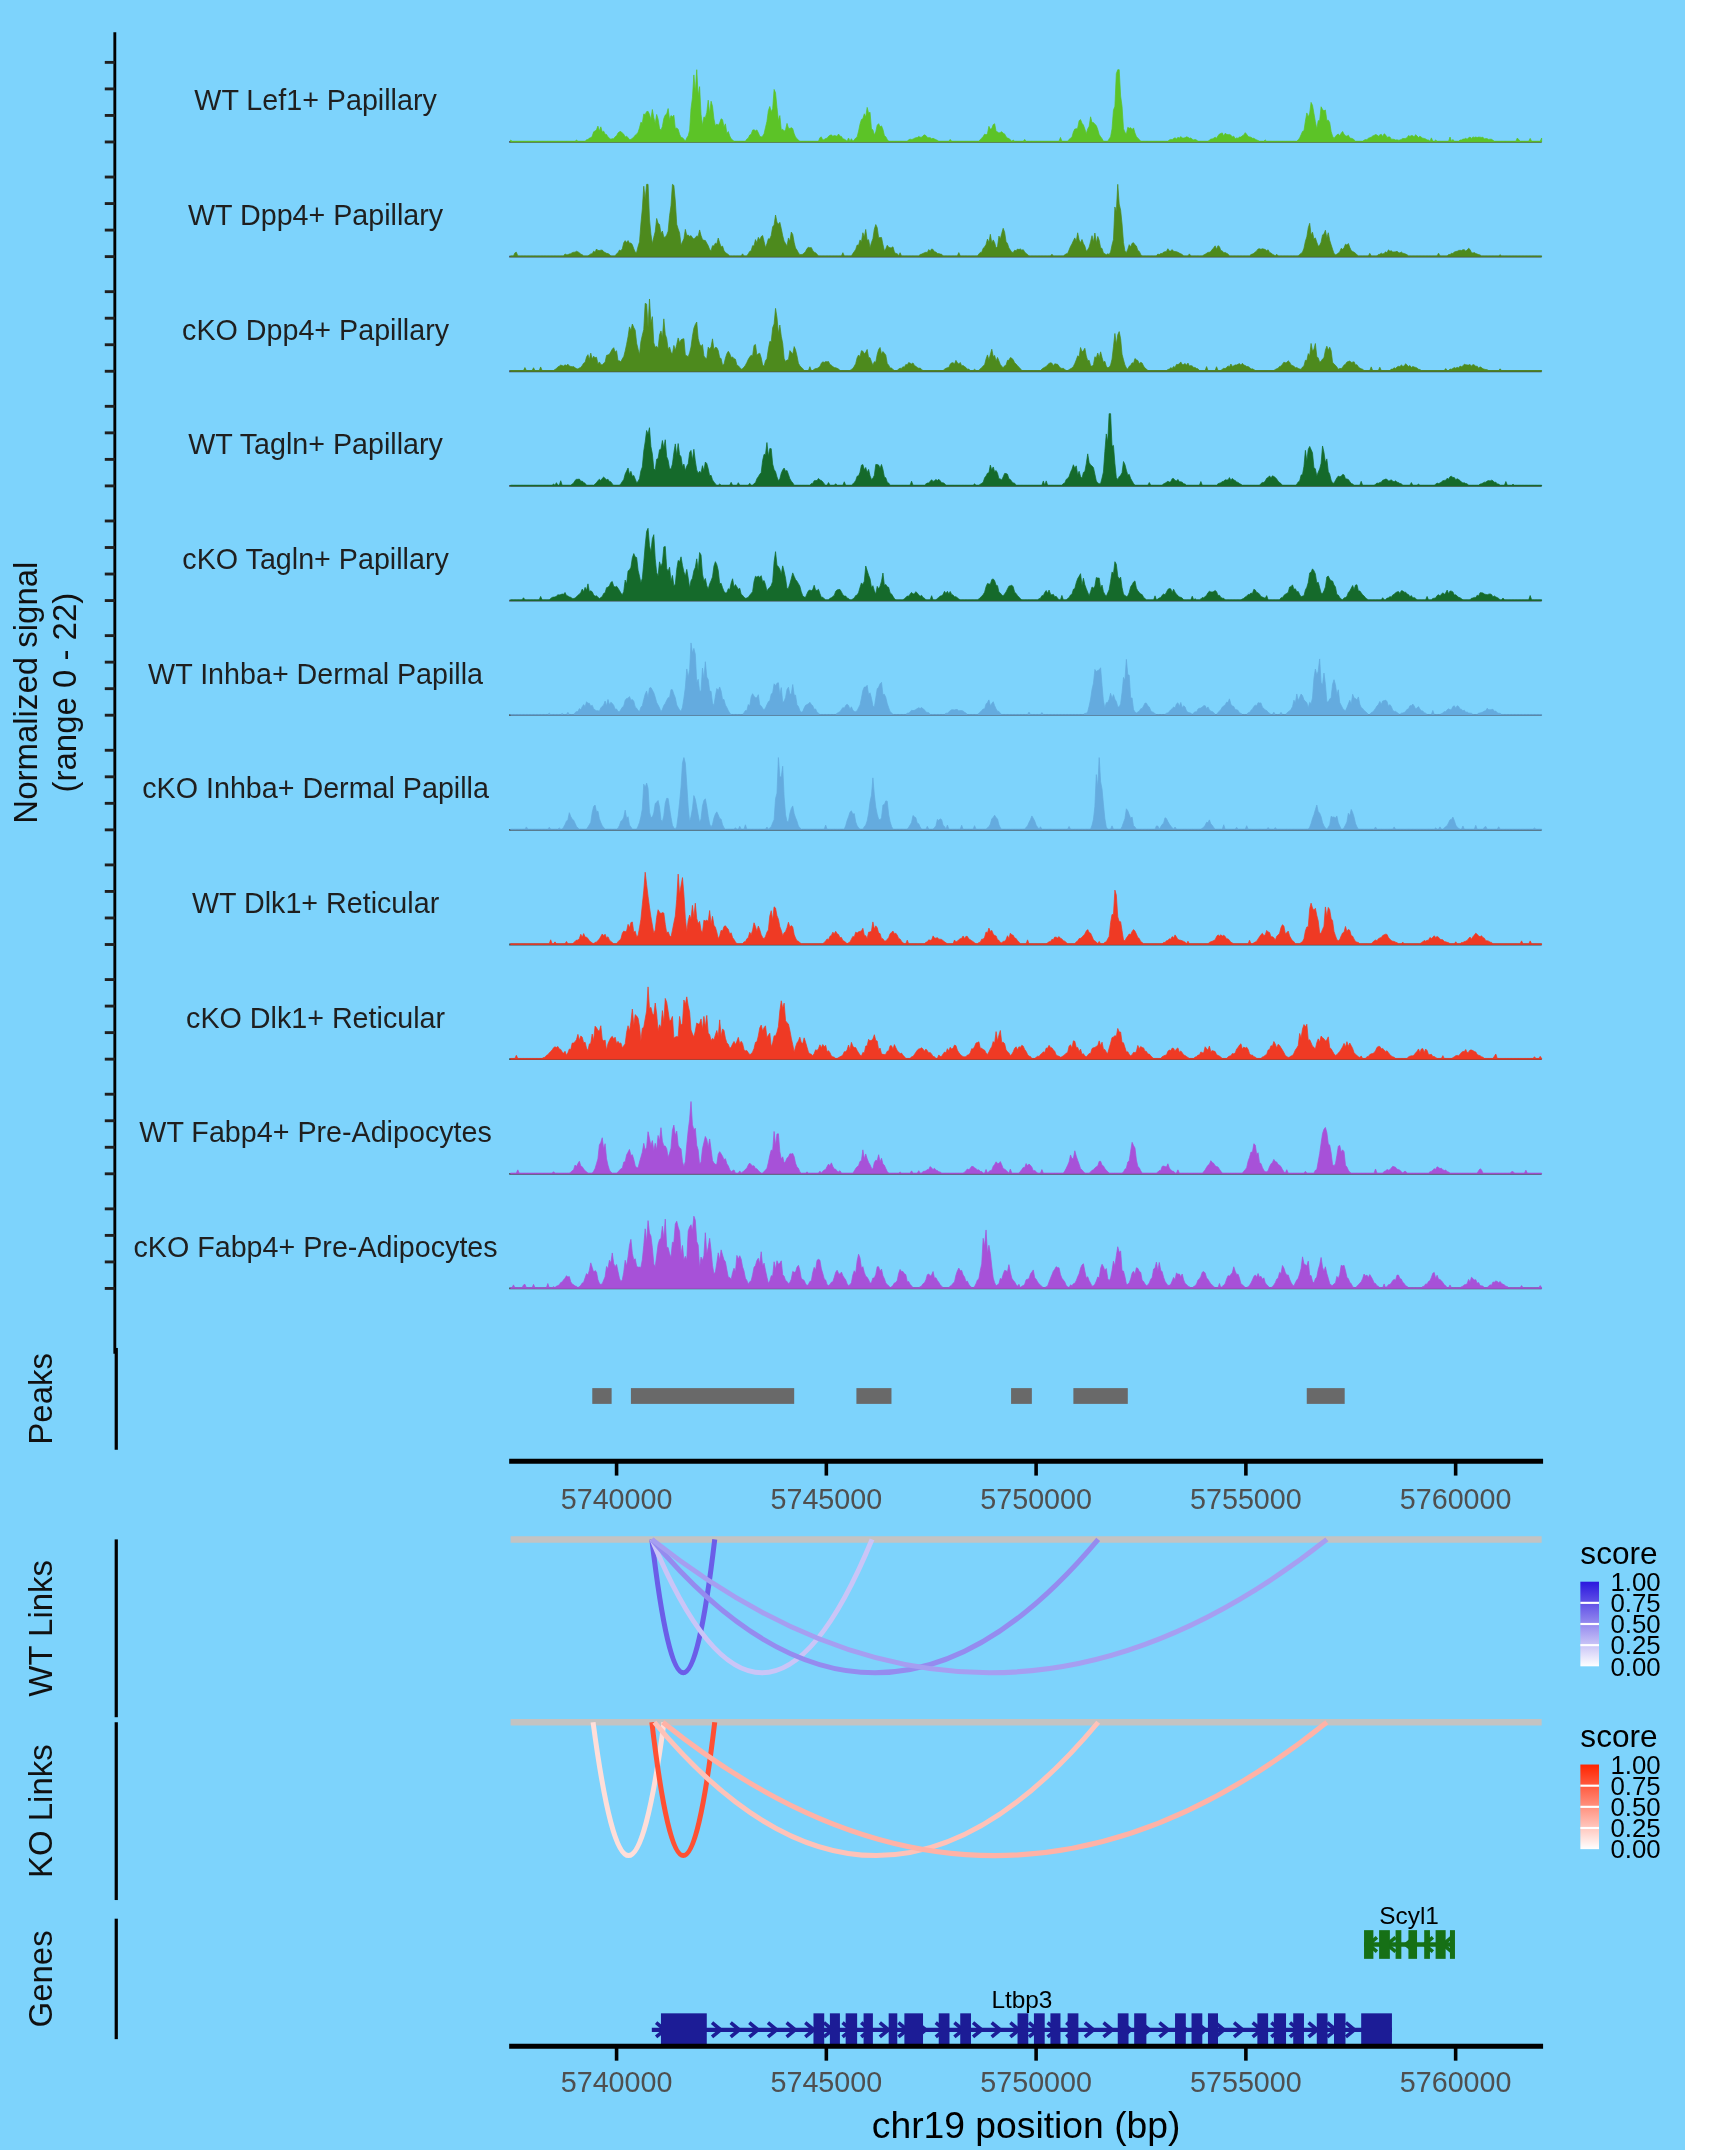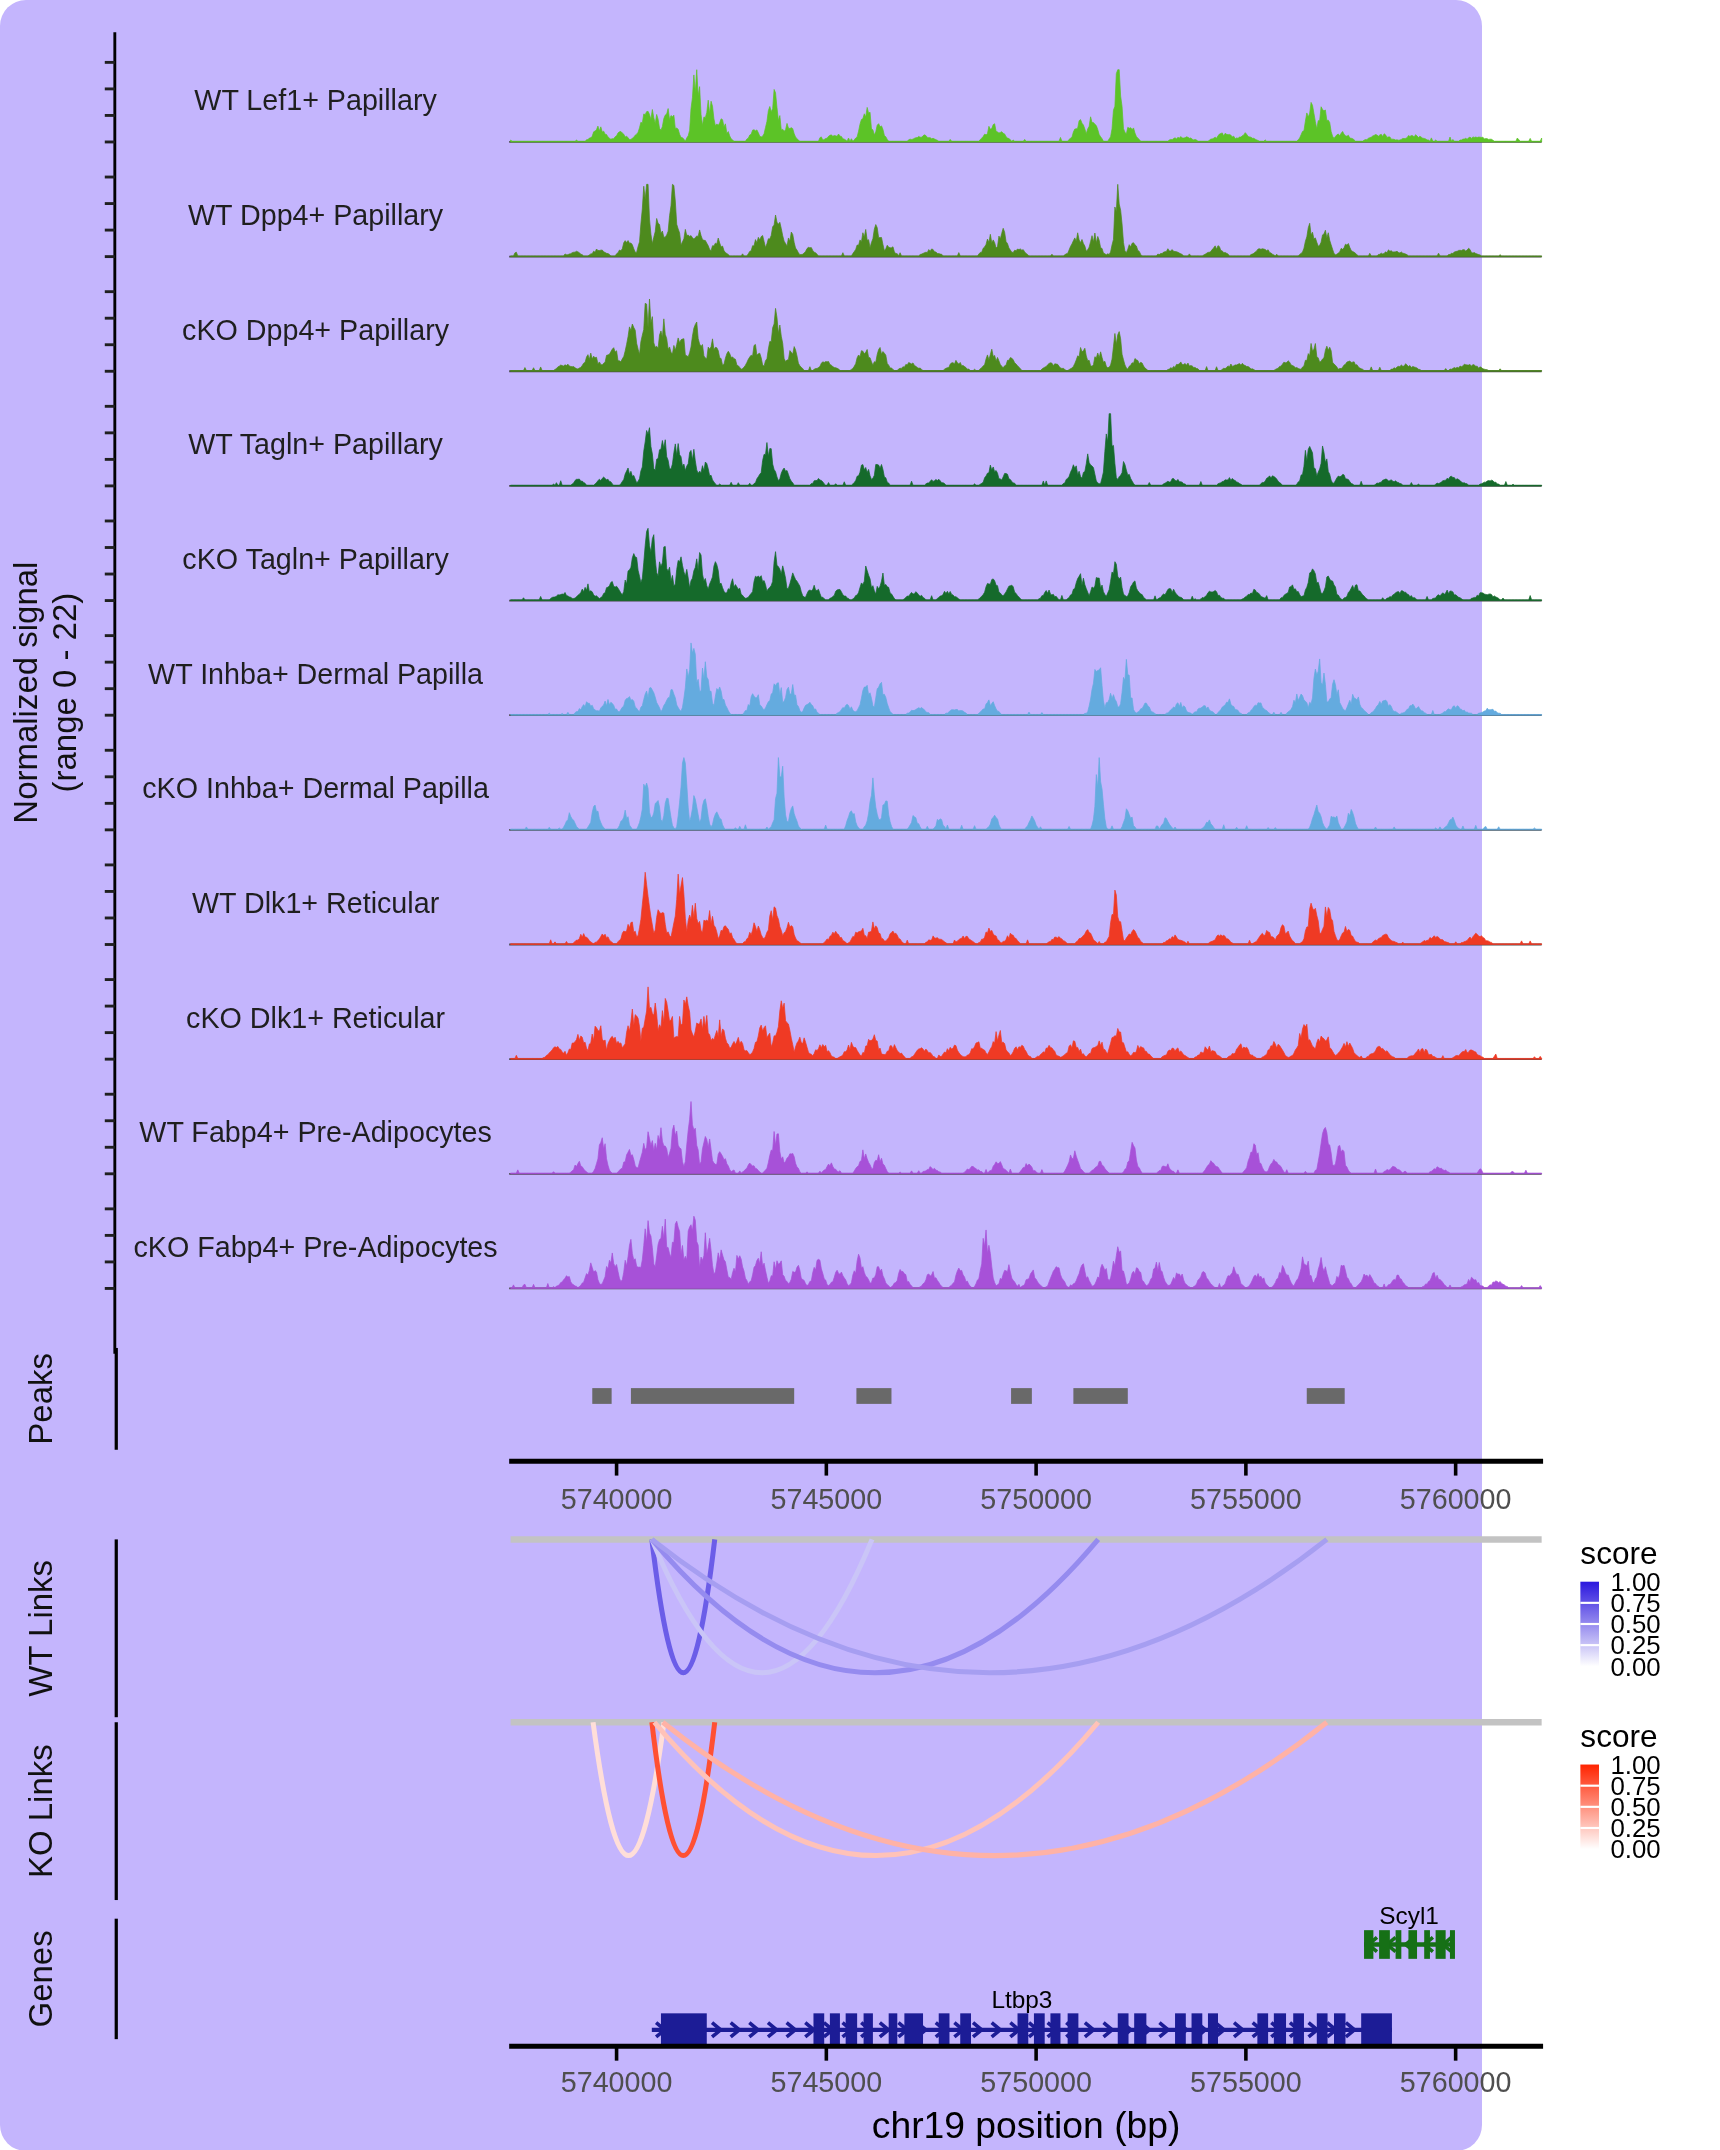--- a/index.html
+++ b/index.html
@@ -1,16 +1,16 @@
 <!DOCTYPE html>
 <html style="font-size:11.5px"><head>
 <meta charset="utf-8">
 <style>
   html,body{margin:0;padding:0;background:#ffffff;}
-  .fig{position:relative;width:1482px;height:2151px;background:#c4b5fd;font-family:"Liberation Sans",sans-serif;border-radius:26px;}
+  .fig{position:relative;width:1685px;height:2151px;background:#7dd3fc;font-family:"Liberation Sans",sans-serif;}
   svg{display:block;}
   text{font-family:"Liberation Sans",sans-serif;fill:#1a1a1a;}
   .axlab{font-size:46px;fill:#111111;}
   .bracketlab{font-size:46px;fill:#111111;}
   .tracklab{font-size:40px;fill:#1f1f1f;}
   .ticklab{font-size:40px;fill:#4f4f4f;}
   .xlab{font-size:52px;fill:#000000;}
   .genelab{font-size:34px;fill:#000000;}
   .legtitle{font-size:44px;fill:#000000;}
   .leglab{font-size:36px;fill:#000000;}

